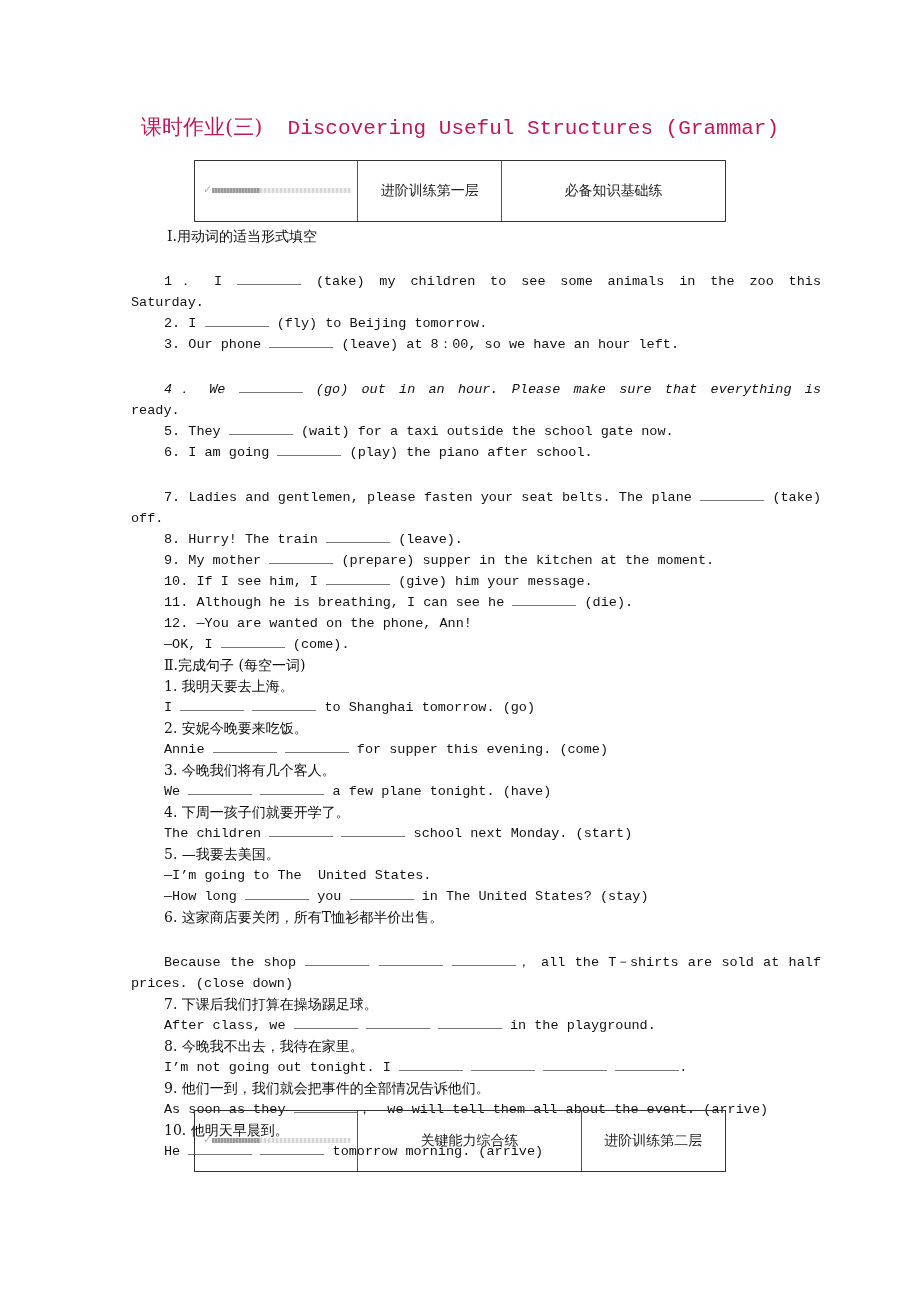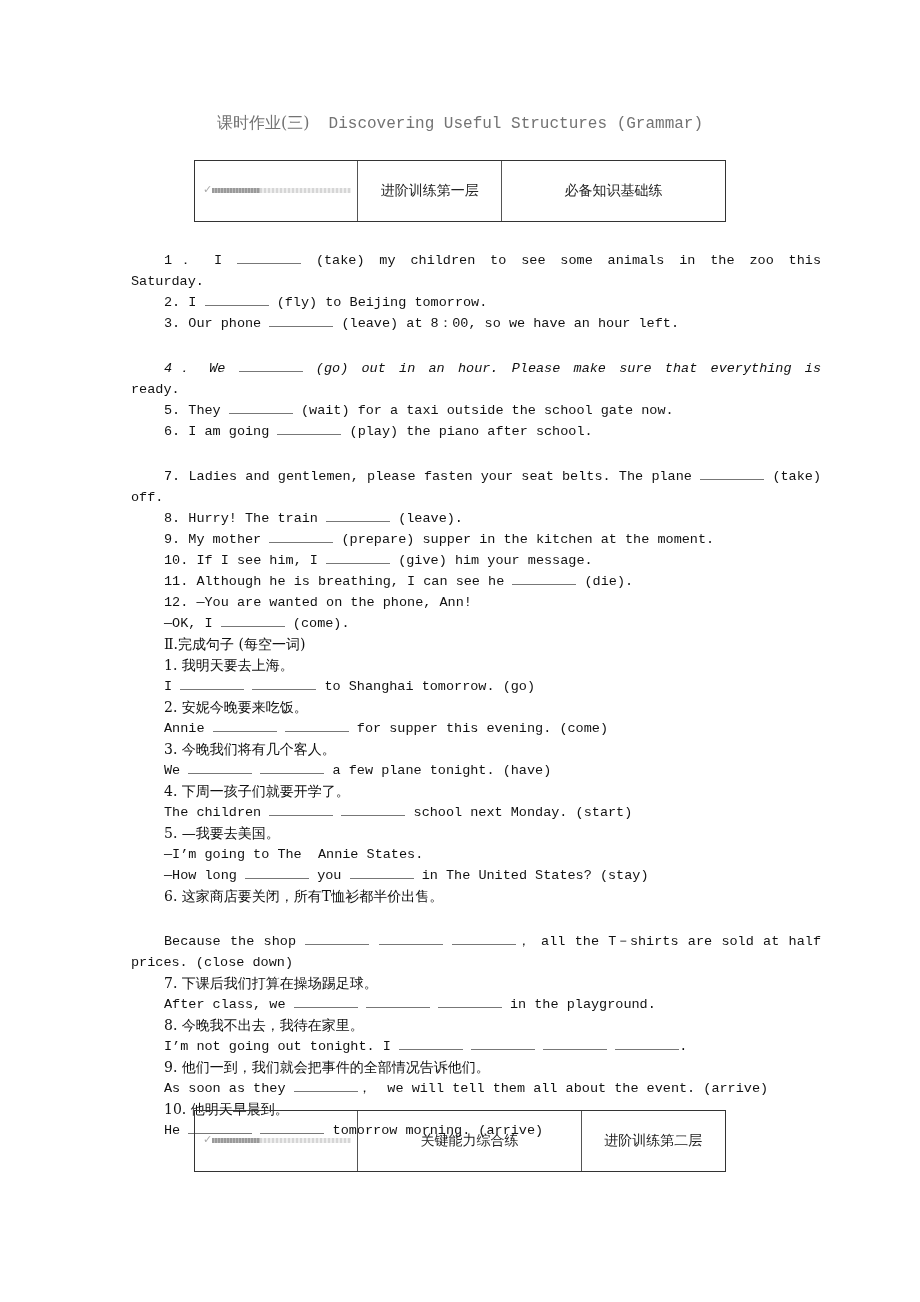--- a/index.html
+++ b/index.html
@@ -1,19 +1,19 @@
 <!DOCTYPE html>
 <html><head>
 <meta charset="utf-8">
 <style>
   html, body { margin: 0; padding: 0; background: #ffffff; }
   body { width: 920px; height: 1302px; position: relative; overflow: hidden;
          font-family: "Liberation Mono", "DejaVu Sans Mono", monospace; color: #111; }
   .title { position: absolute; left: 0; width: 920px; top: 113px; text-align: center;
-           color: #737373; font-size: 16px; letter-spacing: 0px; white-space: pre;
+           color: #be185d; font-size: 21px; letter-spacing: 0px; white-space: pre;
            font-family: "Liberation Mono", "DejaVu Sans Mono", monospace; }
   .title .cn { font-family: "DejaVu Serif", serif; }
   .section-table { position: absolute; left: 194px; width: 532px; height: 62px;
                    border: 1px solid #333; display: flex; box-sizing: border-box; }
   .section-table .cell { display: flex; align-items: center; justify-content: center;
                          font-family: "DejaVu Serif", serif; font-size: 14px; color: #222;
                          border-right: 1px solid #555; box-sizing: border-box; }
   .section-table .cell:last-child { border-right: none; }
   .c1 { width: 164px; justify-content: flex-start !important; padding-left: 8px; }
   .c2 { width: 224px; }
@@ -43,20 +43,21 @@
         <span class="check">✓</span>
         <span class="dark"></span>
         <span class="light"></span>
       </div>
   </div>
   <div class="cell c3">进阶训练第一层</div>
   <div class="cell c2">必备知识基础练</div>
 </div>
 
 <div class="content">
+  <div class="line cnline" style="padding-left:36px;">Ⅰ.用动词的适当形式填空</div>
 
   <div class="line justify" style="padding-left:33px;"><span>1．</span> <span>I</span> <span class="blank"></span> <span>(take)</span> <span>my children to see some animals in the zoo this</span></div>
   <div class="line">Saturday.</div>
 
   <div class="line ind"><span>2.</span> <span>I</span> <span class="blank"></span> <span>(fly)</span> <span>to Beijing tomorrow.</span></div>
   <div class="line ind"><span>3.</span> <span>Our phone</span> <span class="blank"></span> <span>(leave)</span> <span>at 8：00, so we have an hour left.</span></div>
 
   <div class="line justify" style="padding-left:33px;font-style:italic;"><span>4．</span> <span>We</span> <span class="blank"></span> <span>(go)</span> <span>out in an hour. Please make sure that everything is</span></div>
   <div class="line">ready.</div>
 
@@ -81,21 +82,21 @@
   <div class="line cnline ind">2. 安妮今晚要来吃饭。</div>
   <div class="line ind"><span>Annie</span> <span class="blank"></span> <span class="blank"></span> <span>for supper this evening. (come)</span></div>
 
   <div class="line cnline ind">3. 今晚我们将有几个客人。</div>
   <div class="line ind"><span>We</span> <span class="blank"></span> <span class="blank"></span> <span>a few plane tonight. (have)</span></div>
 
   <div class="line cnline ind">4. 下周一孩子们就要开学了。</div>
   <div class="line ind"><span>The children</span> <span class="blank"></span> <span class="blank"></span> <span>school next Monday. (start)</span></div>
 
   <div class="line cnline ind">5. —我要去美国。</div>
-  <div class="line ind">—I’m going to The  Annie States.</div>
+  <div class="line ind">—I’m going to The  United States.</div>
   <div class="line ind"><span>—How long</span> <span class="blank"></span> <span>you</span> <span class="blank"></span> <span>in The United States? (stay)</span></div>
 
   <div class="line cnline ind">6. 这家商店要关闭，所有T恤衫都半价出售。</div>
   <div class="line justify" style="padding-left:33px;"><span>Because the shop</span> <span class="blank"></span> <span class="blank"></span> <span class="blank"></span><span>，  all the T－shirts are sold at half</span></div>
   <div class="line">prices. (close down)</div>
 
   <div class="line cnline ind">7. 下课后我们打算在操场踢足球。</div>
   <div class="line ind"><span>After class, we</span> <span class="blank"></span> <span class="blank"></span> <span class="blank"></span> <span>in the playground.</span></div>
 
   <div class="line cnline ind">8. 今晚我不出去，我待在家里。</div>

